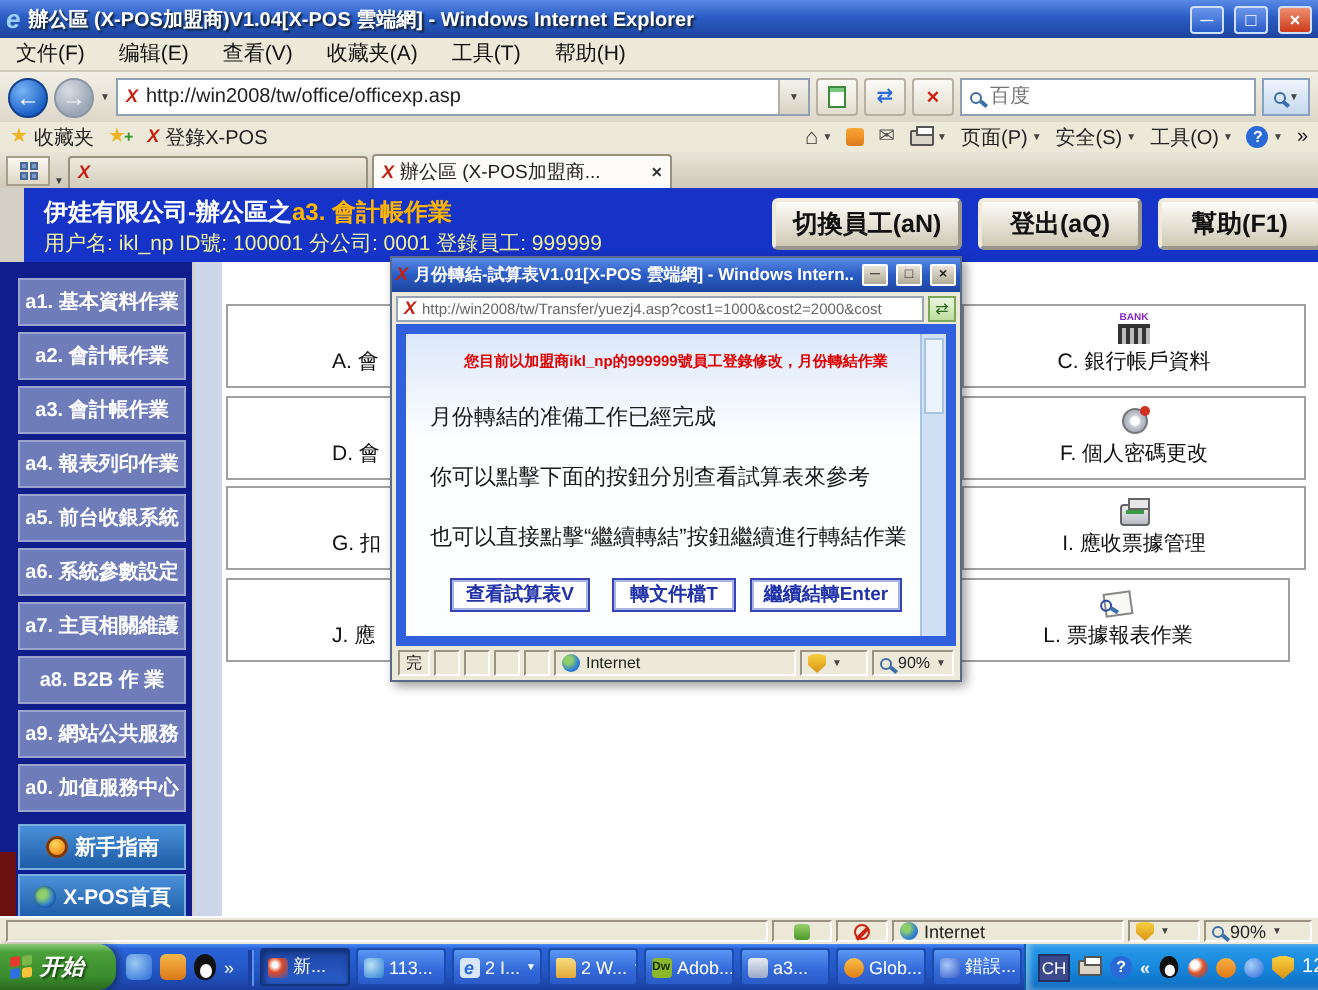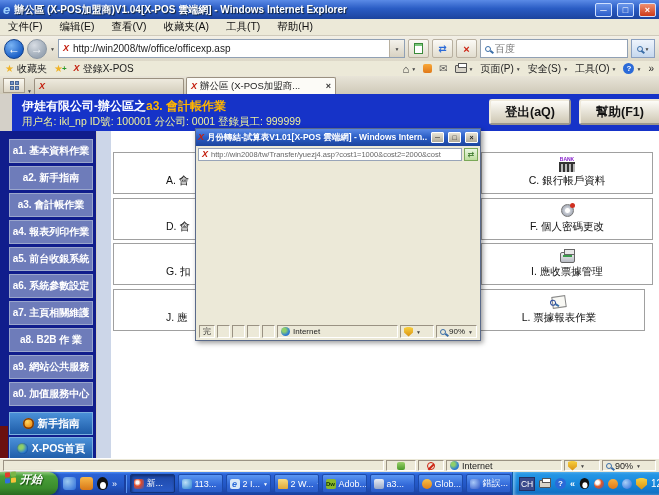--- a/index.html
+++ b/index.html
@@ -142,21 +142,21 @@
   
   .statusbar{position:absolute;top:458px;left:0;width:100%;height:14px;background:#ece9d8;border-top:1px solid #fff;
     display:flex;align-items:center;gap:2px;padding:0 3px;font-size:9px;color:#222}
   .sb{border:1px solid;border-color:#9a9283 #fff #fff #9a9283;height:11px;display:flex;align-items:center;padding:0 3px;gap:3px;white-space:nowrap}
   .sprout{width:8px;height:8px;border-radius:2px;background:linear-gradient(#9ad06a,#4a9a2a)}
   .noentry{width:8px;height:8px;border-radius:50%;border:1.5px solid #cc2211;position:relative}
   .noentry::after{content:"";position:absolute;left:-1px;top:3px;width:8px;height:1.5px;background:#cc2211;transform:rotate(-45deg)}
   
   .taskbar{position:absolute;top:472px;left:0;width:100%;height:23px;display:flex;align-items:center;
     background:linear-gradient(180deg,#4a8cf6 0%,#2b63d6 10%,#2256c4 60%,#1a3f9e 100%)}
-  .startbtn{width:58px;height:23px;flex:none;border-radius:0 9px 9px 0;display:flex;align-items:flex-start;gap:4px;
+  .startbtn{width:58px;height:23px;flex:none;border-radius:0 9px 9px 0;display:flex;align-items:center;gap:4px;
     padding:0 8px 0 5px;color:#fff;font-weight:bold;font-size:11px;font-style:italic;text-shadow:1px 1px 1px #1a4a10;
     background:linear-gradient(180deg,#8cc87a 0%,#4aa03a 18%,#3a8c2c 70%,#2a6a20 100%);box-shadow:2px 0 3px rgba(0,0,0,.35)}
   .flag{display:grid;grid-template-columns:5px 5px;grid-template-rows:5px 5px;gap:1px;transform:skewY(-6deg)}
   .flag i{border-radius:1px}
   .flag .f1{background:#e23b2e}.flag .f2{background:#7ab648}.flag .f3{background:#2f6fe0}.flag .f4{background:#f6c33a}
   .ql{display:flex;align-items:center;gap:4px;padding:0 5px}
   .qlico{width:13px;height:13px;border-radius:3px;flex:none}
   .peng{width:11px;height:13px;background:#111;border-radius:50% 50% 45% 45%;position:relative;flex:none}
   .peng::after{content:"";position:absolute;left:2.5px;top:5px;width:6px;height:7px;background:#fff;border-radius:50%}
   .ql-more{color:#fff;font-size:9px}
@@ -285,27 +285,28 @@
       <span>辦公區 (X-POS加盟商...</span>
       <span class="tab-close">×</span>
     </div>
   </div>
 
   <div class="appheader">
     <div class="company-line">
       <span>伊娃有限公司-辦公區之</span><span class="section">a3. 會計帳作業</span>
     </div>
     <div class="user-line">用户名: ikl_np ID號: 100001 分公司: 0001  登錄員工: 999999</div>
+    <div class="hdr-btn" style="left:374px;width:95px">切換員工(aN)</div>
     <div class="hdr-btn" style="left:477px;width:82px">登出(aQ)</div>
     <div class="hdr-btn" style="left:567px;width:82px">幫助(F1)</div>
   </div>
 
   <div class="sidebar">
     <div class="side-btn" style="top:8px">a1. 基本資料作業</div>
-    <div class="side-btn" style="top:35px">a2. 新手指南</div>
+    <div class="side-btn" style="top:35px">a2. 會計帳作業</div>
     <div class="side-btn" style="top:62px">a3. 會計帳作業</div>
     <div class="side-btn" style="top:89px">a4. 報表列印作業</div>
     <div class="side-btn" style="top:116px">a5. 前台收銀系統</div>
     <div class="side-btn" style="top:143px">a6. 系統參數設定</div>
     <div class="side-btn" style="top:170px">a7. 主頁相關維護</div>
     <div class="side-btn" style="top:197px">a8. B2B 作 業</div>
     <div class="side-btn" style="top:224px">a9. 網站公共服務</div>
     <div class="side-btn" style="top:251px">a0. 加值服務中心</div>
     <div class="side-special" style="top:281px">
       <span class="guide-ico"></span>
@@ -373,20 +374,30 @@
       <span class="dlg-winbtn">□</span>
       <span class="dlg-winbtn">×</span>
     </div>
     <div class="dlg-addr">
       <div class="dlg-url">
         <span class="xpico">X</span>
         <span>http://win2008/tw/Transfer/yuezj4.asp?cost1=1000&amp;cost2=2000&amp;cost</span>
       </div>
       <span class="dlg-go">⇄</span>
     </div>
+    <div class="dlg-content">
+      <div class="dlg-warning">您目前以加盟商ikl_np的999999號員工登錄修改，月份轉結作業</div>
+      <div class="dlg-line">月份轉結的准備工作已經完成</div>
+      <div class="dlg-line">你可以點擊下面的按鈕分別查看試算表來參考</div>
+      <div class="dlg-line">也可以直接點擊“繼續轉結”按鈕繼續進行轉結作業</div>
+      <div class="dlg-btn" style="left:22px;width:70px">查看試算表V</div>
+      <div class="dlg-btn" style="left:103px;width:62px">轉文件檔T</div>
+      <div class="dlg-btn" style="left:172px;width:76px">繼續結轉Enter</div>
+      <div class="dlg-scroll"></div>
+    </div>
     <div class="dlg-status">
       <span class="st">完</span>
       <span class="st" style="width:13px"></span>
       <span class="st" style="width:13px"></span>
       <span class="st" style="width:13px"></span>
       <span class="st" style="width:13px"></span>
       <span class="st" style="flex:1">
         <span class="globe-sm"></span>
         <span>Internet</span>
       </span>

